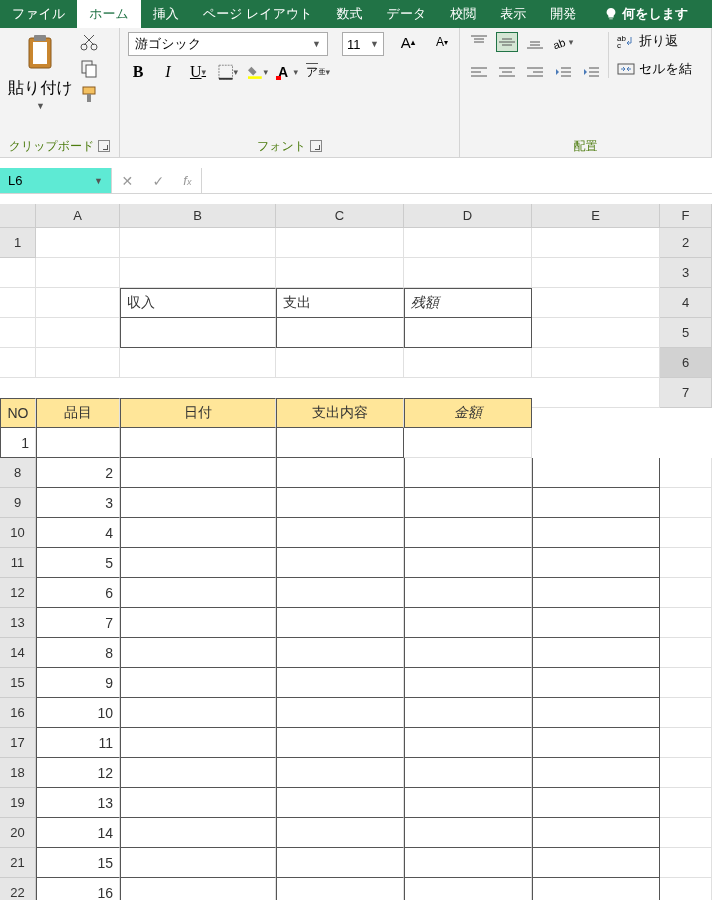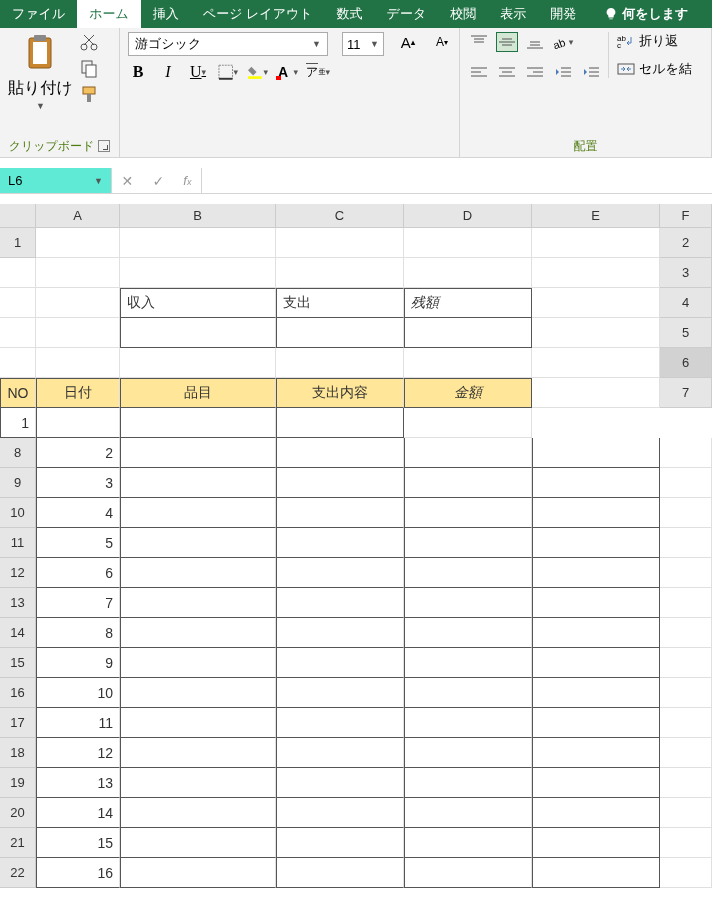--- a/index.html
+++ b/index.html
@@ -53,21 +53,21 @@
 .hdr.corner { background: #e6e6e6; }
 .rowhdr { background: #e6e6e6; border-right: 1px solid #ccc; border-bottom: 1px solid #ccc; height: 30px; display: flex; align-items: center; justify-content: center; font-size: 13px; color: #333; }
 .rowhdr.sel { background: #d2d2d2; }
 .cell { border-right: 1px solid #e0e0e0; border-bottom: 1px solid #e0e0e0; height: 30px; display: flex; align-items: center; padding: 0 6px; font-size: 14px; color: #333; }
 .cell.num { justify-content: flex-end; }
 .cell.center { justify-content: center; }
 .cell.bord-t { border-top: 1px solid #555; }
 .cell.bord-b { border-bottom: 1px solid #555; }
 .cell.bord-l { border-left: 1px solid #555; }
 .cell.bord-r { border-right: 1px solid #555; font-style: italic; }
-.cell.highlight { background: #ffe699; }
+.cell.highlight { background: #ffe699; margin-top: 20px; }
 
 svg { display: block; }
 .drop { font-size: 9px; color: #555; }
 </style>
 </head>
 <body>
 
 <div class="tabs">
   <div class="tab">ファイル</div>
   <div class="tab active">ホーム</div>
@@ -163,20 +163,24 @@
           </div>
           <div class="btnA" style="font-size:12px">
             <span style="border-top:1px solid #555">ア</span>
               <br>
               <span style="font-size:7px">亜</span>
               <span class="drop">▾</span>
           </div>
         </div>
       </div>
     </div>
+    <div class="group-label">
+      <span>フォント</span>
+      <span class="dialog-launcher"></span>
+    </div>
   </div>
 
   <div class="group" style="flex:1">
     <div class="group-body">
       <div class="align-box">
         <div class="align-row">
           <div class="align-btn">
               <svg width="16" height="14">
                 <line x1="0" y1="1" x2="16" y2="1" stroke="#555"></line>
                 <line x1="3" y1="4" x2="13" y2="4" stroke="#555"></line>
@@ -327,22 +331,22 @@
   <div class="rowhdr">5</div>
   <div class="cell"></div>
     <div class="cell"></div>
     <div class="cell"></div>
     <div class="cell"></div>
     <div class="cell"></div>
     <div class="cell"></div>
 
   <div class="rowhdr sel">6</div>
   <div class="cell highlight center bord-t bord-l bord-b">NO</div>
+  <div class="cell highlight center bord-t bord-l bord-b">品目</div>
   <div class="cell highlight center bord-t bord-l bord-b">日付</div>
-  <div class="cell highlight center bord-t bord-l bord-b">品目</div>
   <div class="cell highlight center bord-t bord-l bord-b">支出内容</div>
   <div class="cell highlight center bord-t bord-l bord-b bord-r">金額</div>
   <div class="cell"></div>
 
   <div class="rowhdr">7</div>
   <div class="cell num bord-l bord-b">1</div>
   <div class="cell bord-l bord-b"></div>
   <div class="cell bord-l bord-b"></div>
   <div class="cell bord-l bord-b bord-r"></div>
   <div class="cell"></div>

